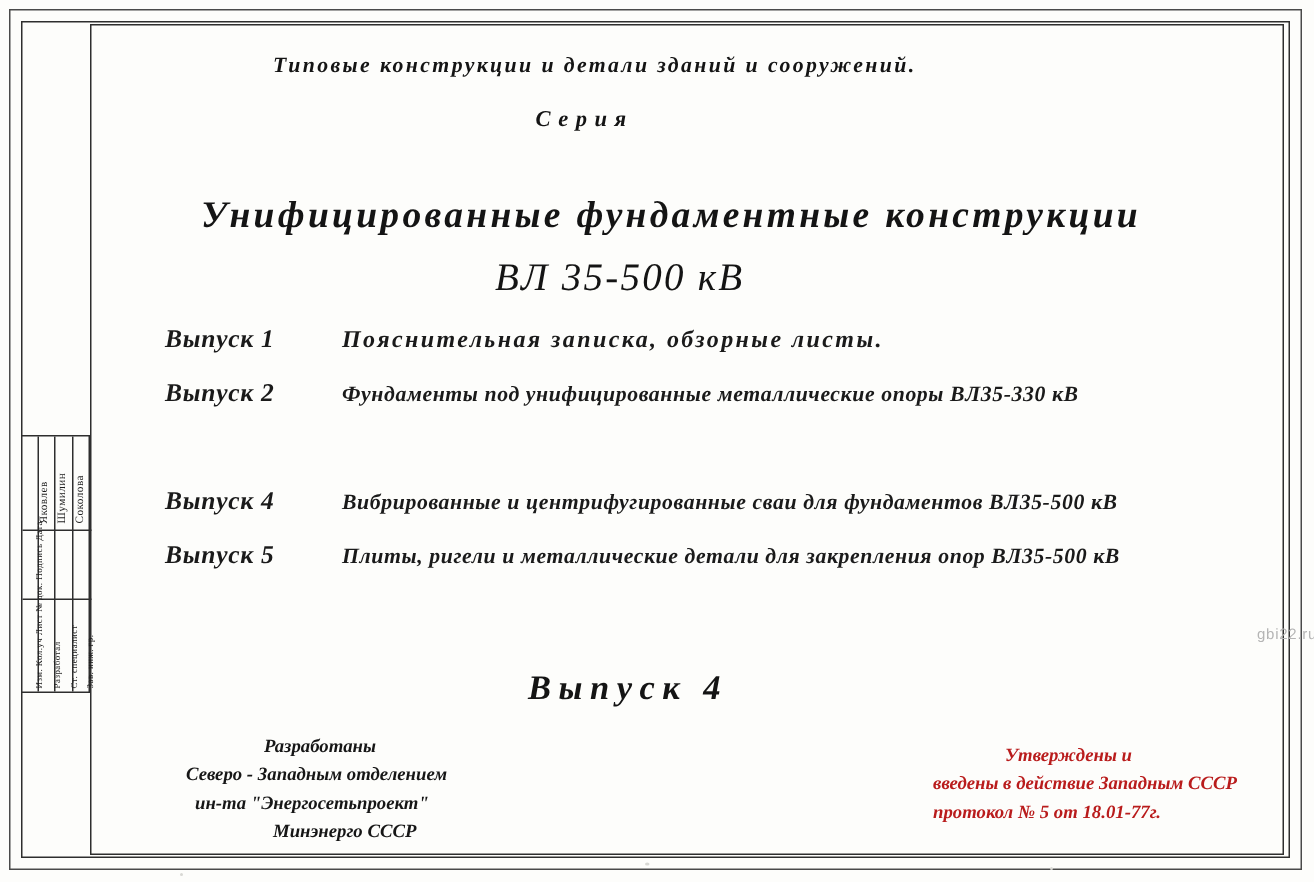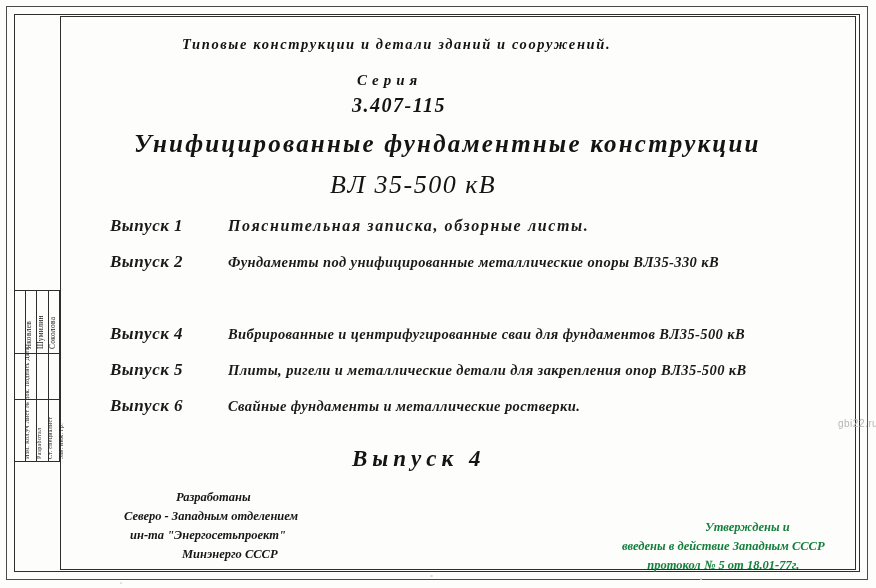--- a/index.html
+++ b/index.html
@@ -201,28 +201,27 @@
     color: #161616;
   }
   .dev-block .d1 { margin-left: 52px; }
   .dev-block .d2 { margin-left: 0px; }
   .dev-block .d3 { margin-left: 6px; }
   .dev-block .d4 { margin-left: 58px; }
 
   .appr-block {
     position: absolute;
     left: 560px;
-    top: 500px;
+    top: 476px;
     font-size: 12.5px;
     font-style: italic;
     font-weight: 600;
     line-height: 19px;
-    color: #15803d;
+    color: #b91c1c;
     white-space: nowrap;
-    text-align: center;
   }
   .appr-block .a1 { margin-left: 48px; }
 
   .watermark {
     position: absolute;
     left: 776px;
     top: 400px;
     font-size: 10px;
     color: #b5b5b5;
     font-family: "Liberation Sans", sans-serif;
@@ -265,39 +264,35 @@
     <span class="vtext" style="left:21px; top:168px; font-size:6px;">Разработал</span>
     <span class="vtext" style="left:32px; top:168px; font-size:6px;">Ст. специалист</span>
     <span class="vtext" style="left:43px; top:168px; font-size:6px;">Зав. инж. гр.</span>
   </div>
 
   <div class="doc">
 
     <div class="line t-top">Типовые конструкции и детали зданий и сооружений.</div>
 
     <div class="line t-seria">Серия</div>
-    <div class="line t-seria-num">3.407-115</div>
 
     <div class="line t-main">Унифицированные фундаментные конструкции</div>
     <div class="line t-sub">ВЛ 35-500 кВ</div>
 
     <div class="issue-row" style="top:198px;">
       <span class="issue-label">Выпуск 1</span><span class="issue-text big">Пояснительная  записка, обзорные  листы.</span>
     </div>
     <div class="issue-row" style="top:234px;">
       <span class="issue-label">Выпуск 2</span><span class="issue-text">Фундаменты под унифицированные металлические  опоры ВЛ35-330 кВ</span>
     </div>
     <div class="issue-row" style="top:306px;">
       <span class="issue-label">Выпуск 4</span><span class="issue-text">Вибрированные и центрифугированные сваи для фундаментов  ВЛ35-500 кВ</span>
     </div>
     <div class="issue-row" style="top:342px;">
       <span class="issue-label">Выпуск 5</span><span class="issue-text">Плиты, ригели и металлические детали для закрепления опор ВЛ35-500 кВ</span>
-    </div>
-    <div class="issue-row" style="top:378px;">
-      <span class="issue-label">Выпуск 6</span><span class="issue-text">Свайные фундаменты и металлические  ростверки.</span>
     </div>
 
     <div class="line t-vypusk4">Выпуск 4</div>
 
     <div class="dev-block">
       <div class="d1">Разработаны</div>
       <div class="d2">Северо - Западным  отделением</div>
       <div class="d3">ин-та  "Энергосетьпроект"</div>
       <div class="d4">Минэнерго    СССР</div>
     </div>

